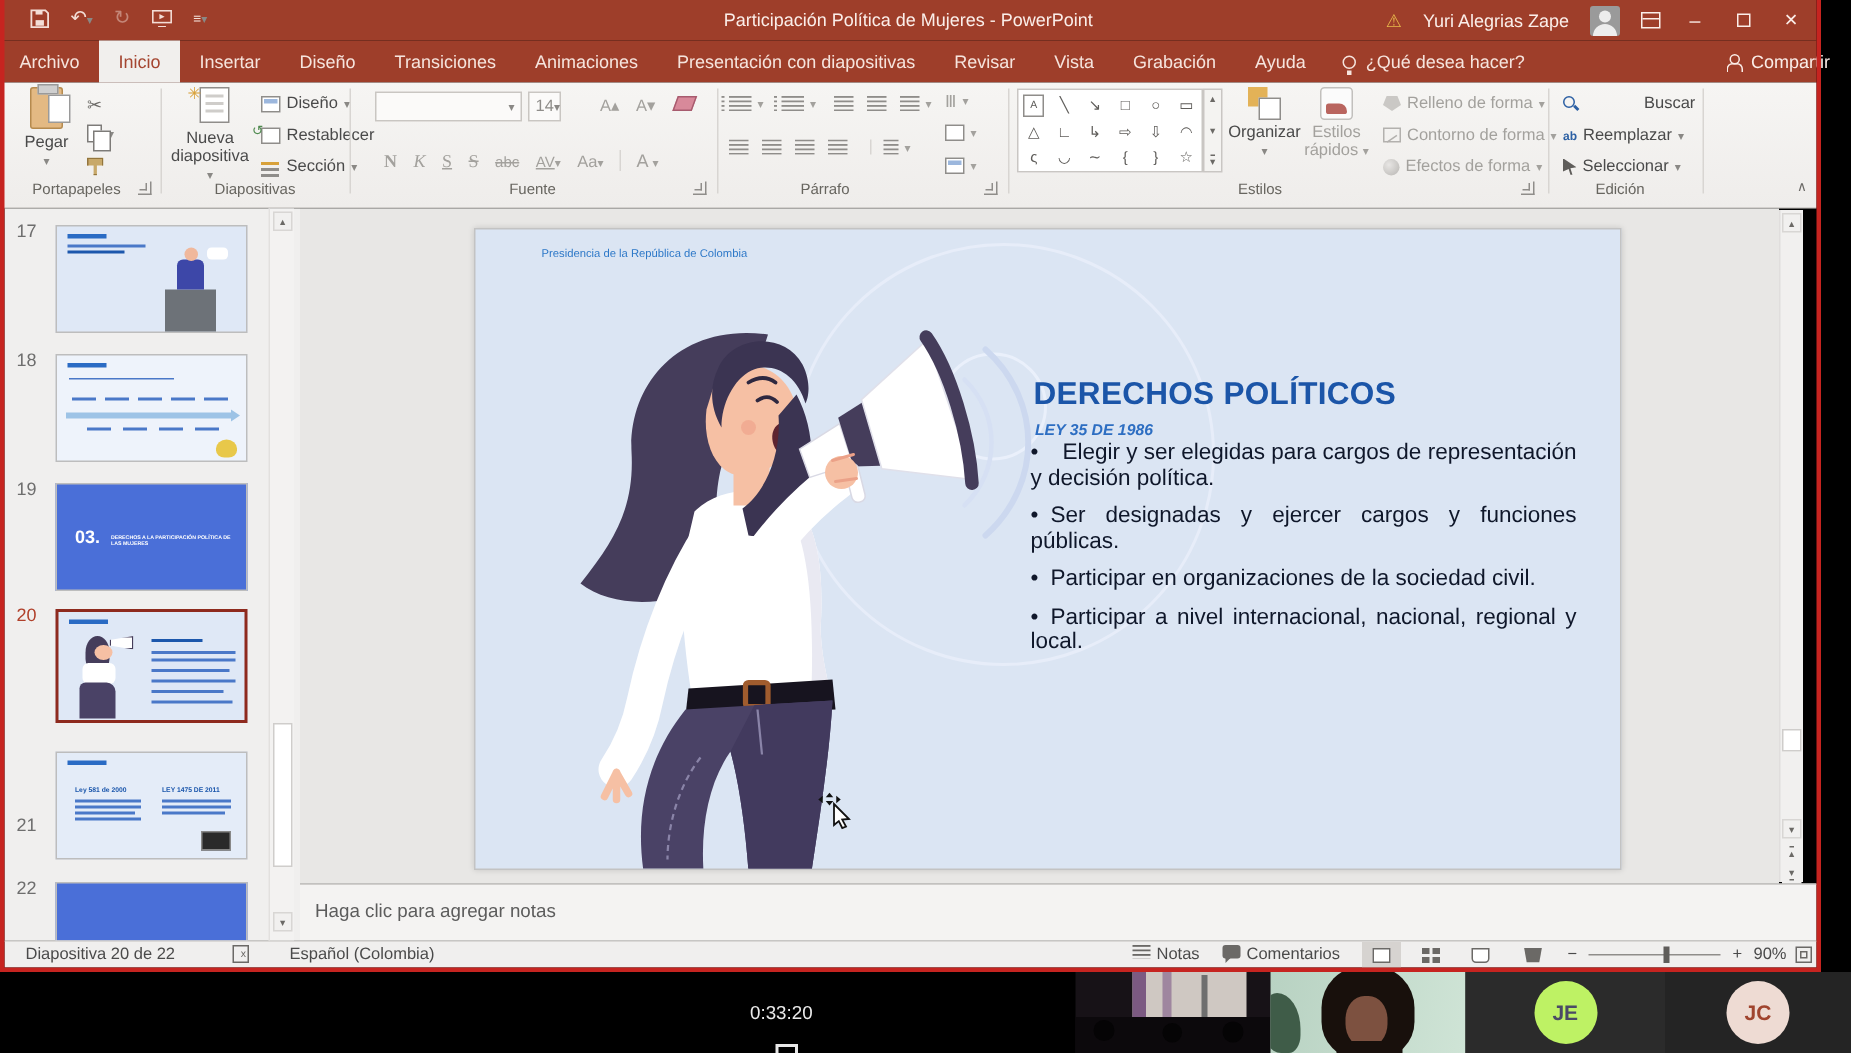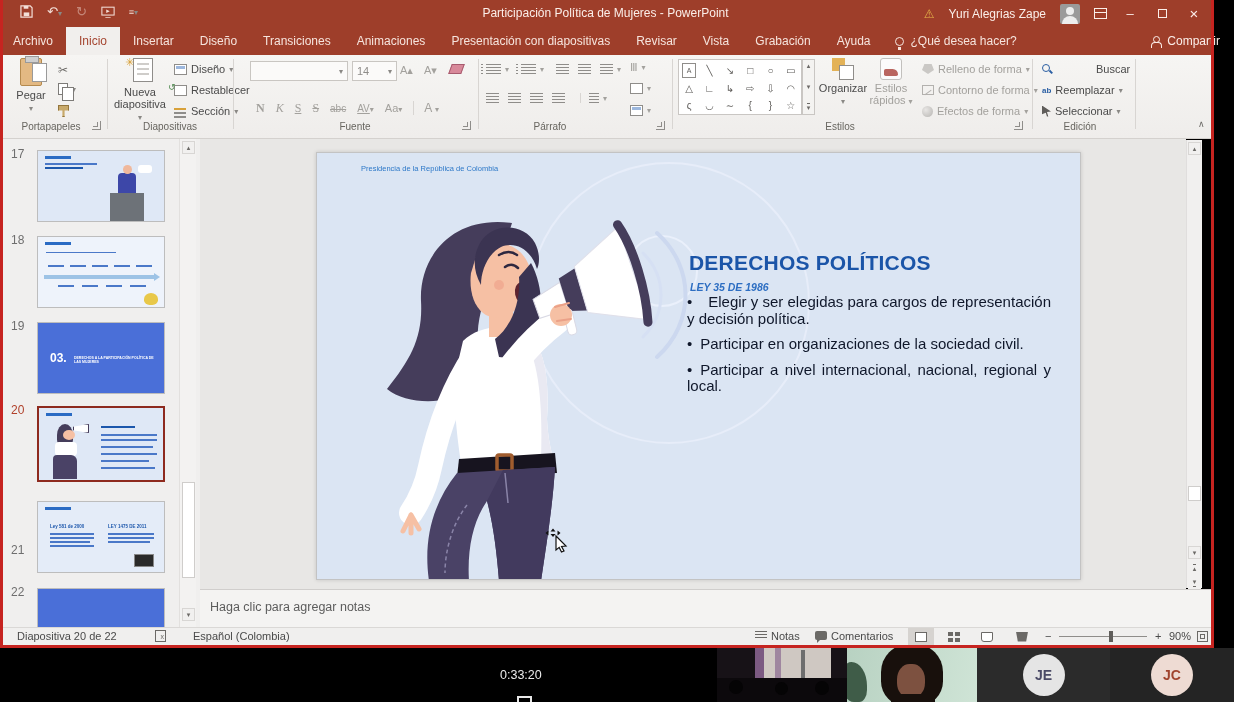--- a/index.html
+++ b/index.html
@@ -243,21 +243,21 @@
         <span>Sección</span>
         <span class="caret">▾</span>
       </div>
     <div class="glabel" style="left:112px;width:116px;">Diapositivas</div>
     <div class="gsep" style="left:233px;"></div>
 
     <div class="combo" style="left:250px;top:6px;width:98px;">
         <span></span>
         <span class="caret">▾</span>
       </div>
-    <div class="combo" style="left:352px;top:6px;width:45px;">
+    <div class="combo" style="left:352px;top:6px;width:22px;">
         <span>14</span>
         <span class="caret">▾</span>
       </div>
     <div class="smallbtn grayed" style="left:400px;top:9px;">
         <span>A▴</span>
       </div>
     <div class="smallbtn grayed" style="left:424px;top:9px;">
         <span>A▾</span>
       </div>
     <div class="smallbtn" style="left:450px;top:9px;">
@@ -536,20 +536,21 @@
         <path d="M160,296 C166,318 170,348 172,376 L214,376 C220,336 226,298 228,262 L176,265 Z" fill="#423a5e"></path>
         <path d="M140,300 C126,318 118,344 118,368" fill="none" stroke="#8a84a8" stroke-width="1.5" stroke-dasharray="4 3"></path>
         <path d="M178,268 l3,30" fill="none" stroke="#8a84a8" stroke-width="1.5"></path>
       </g>
     </svg>
 
     <div class="stitle">DERECHOS POLÍTICOS</div>
     <div class="ssub">LEY 35 DE 1986</div>
     <div class="sbullets">
       <p class="wide">Elegir y ser elegidas para cargos de representación y decisión política.</p>
+      <p>Ser designadas y ejercer cargos y funciones públicas.</p>
       <p>Participar en organizaciones de la sociedad civil.</p>
       <p>Participar a nivel internacional, nacional, regional y local.</p>
     </div>
   </div>
 
   <svg class="cursor-move" viewBox="0 0 26 26">
     <g stroke="#111" stroke-width="1.6">
       <path d="M8 5 v-0"></path>
         <path d="M8 1.5 l-2.5 3 h5 z" fill="#111" stroke="none"></path>
       <path d="M8 9 l-2.5-3 h5 z" fill="#111" stroke="none" transform="translate(0,1)"></path>
@@ -626,21 +627,21 @@
     </div>
 
     <div class="tile" style="left:847px;width:130px;background:linear-gradient(100deg,#b8d2c2,#cfe4d6);">
       <div class="abs" style="left:-6px;top:14px;width:26px;height:40px;background:#3f5c48;border-radius:40% 60% 30% 50%;"></div>
       <div class="abs" style="left:34px;top:-4px;width:62px;height:62px;background:#18100c;border-radius:45% 45% 40% 40%;"></div>
       <div class="abs" style="left:50px;top:16px;width:28px;height:34px;background:#7d5140;border-radius:45%;"></div>
       <div class="abs" style="left:44px;top:46px;width:44px;height:8px;background:#18100c;"></div>
     </div>
 
     <div class="tile" style="left:977px;width:133px;background:#2b2b2b;">
-      <span class="initial-circle" style="background:#e5e5e5;color:#4a4a66;">JE</span>
+      <span class="initial-circle" style="background:#bef264;color:#4a4a66;">JE</span>
     </div>
 
     <div class="tile" style="left:1110px;width:124px;background:#242424;">
       <span class="initial-circle" style="background:#eedbd3;color:#a0442e;">JC</span>
     </div>
   </div>
 
 </div>
 
 </body></html>

